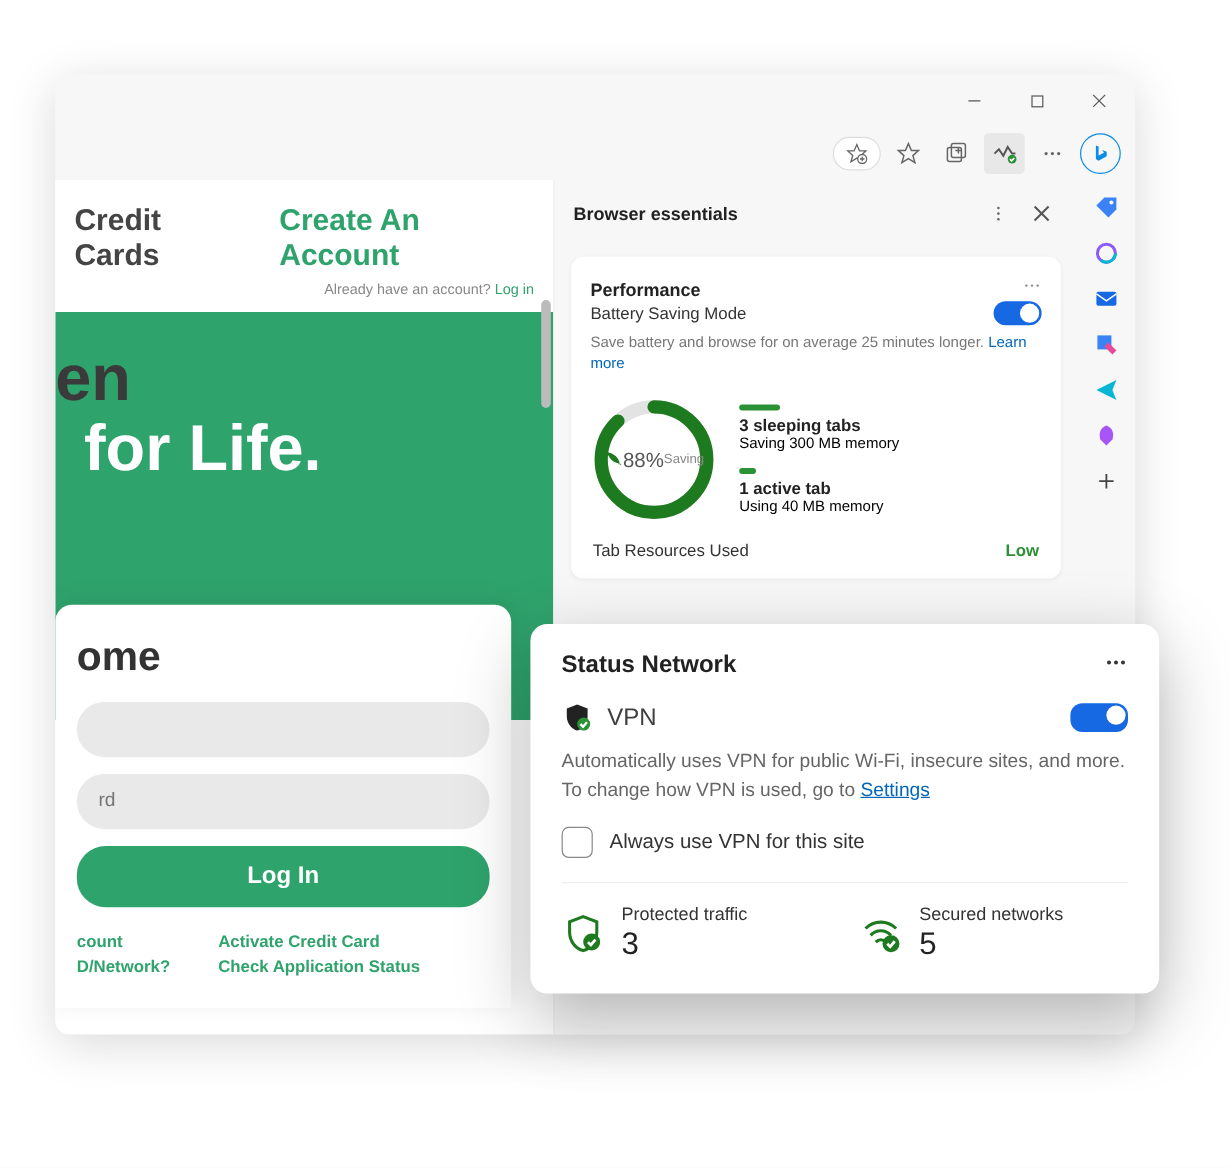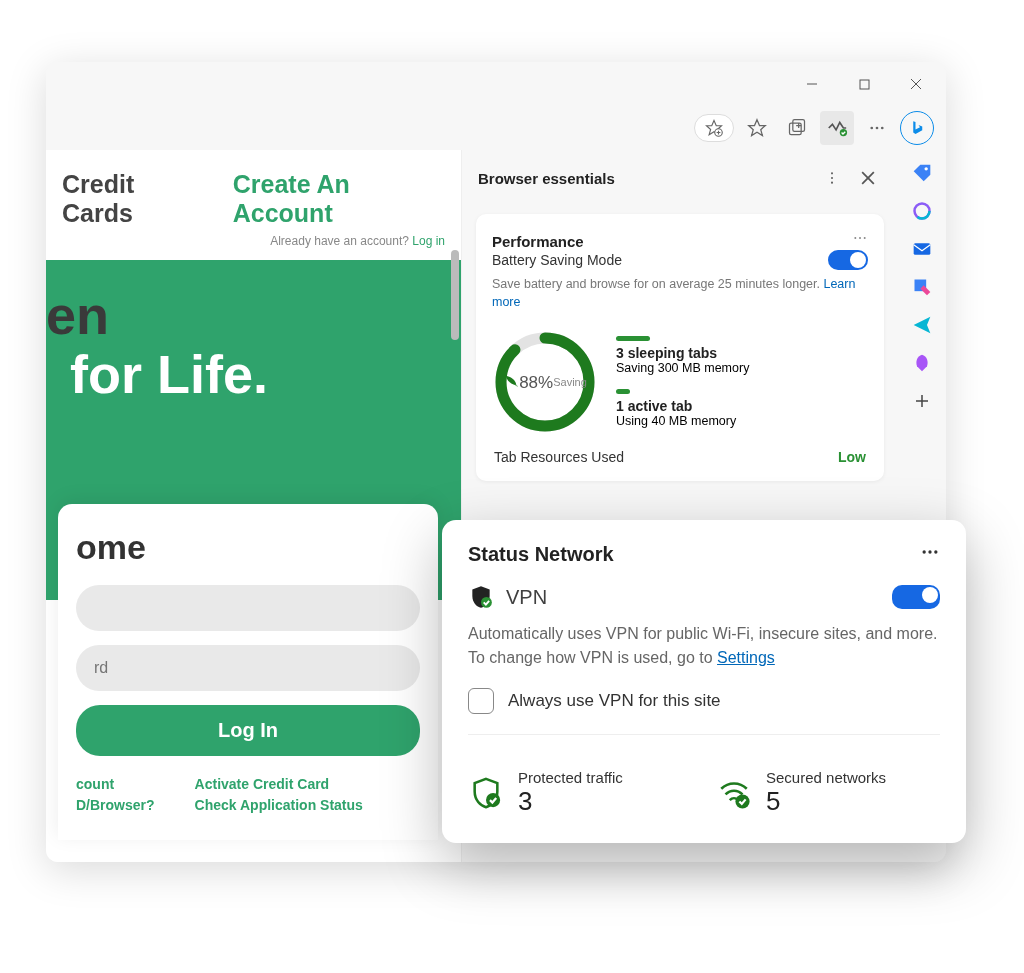--- a/index.html
+++ b/index.html
@@ -54,21 +54,21 @@
 .hero {
   background: #2fa36c; color: #fff;
   padding: 28px 0 18px 0;
   position: relative;
   height: 340px;
 }
 .hero-text-1 { font-size: 54px; font-weight: 700; color: #3a3a3a; line-height: 1; padding-left: 0; }
 .hero-text-2 { font-size: 54px; font-weight: 700; color: #fff; line-height: 1.2; padding-left: 24px; }
 .login-card {
   background: #fff; border-radius: 14px 14px 0 0;
-  position: absolute; left: 12px; bottom: -240px; width: 380px;
+  position: absolute; left: 0; bottom: -240px; width: 380px;
   padding: 24px 18px;
   box-shadow: 0 -4px 20px rgba(0,0,0,0.08);
 }
 .login-card h2 { font-size: 34px; color: #333; font-weight: 600; margin-bottom: 18px; }
 .login-input { width: 100%; background: #e9e9e9; border: none; border-radius: 24px; padding: 14px 18px; font-size: 16px; margin-bottom: 14px; color: #888; }
 .login-btn { width: 100%; background: #2fa36c; color: #fff; border: none; border-radius: 24px; padding: 14px; font-size: 20px; font-weight: 600; }
 .bottom-links { display: flex; gap: 40px; margin-top: 18px; font-size: 14px; }
 .bottom-links div { color: #2fa36c; font-weight: 600; line-height: 1.5; }
 
 .scroll-thumb { position: absolute; right: 2px; top: 100px; width: 8px; height: 90px; background: #bbb; border-radius: 4px; }
@@ -137,21 +137,21 @@
 .vpn-head h3 { flex: 1; font-size: 20px; font-weight: 600; color: #222; }
 .vpn-title-row { display: flex; align-items: center; margin-top: 18px; gap: 12px; }
 .shield-badge { position: relative; width: 26px; height: 26px; }
 .vpn-title-row .name { flex: 1; font-size: 20px; color: #404040; }
 .vpn-desc { font-size: 16px; color: #666; margin-top: 12px; line-height: 1.5; }
 .vpn-desc a { color: #0067b8; text-decoration: underline; }
 .vpn-check-row { display: flex; align-items: center; gap: 14px; margin-top: 18px; padding-bottom: 20px; border-bottom: 1px solid #eee; }
 .vpn-checkbox { width: 26px; height: 26px; border: 1.5px solid #888; border-radius: 6px; }
 .vpn-check-row .txt { font-size: 17px; color: #333; }
 .vpn-stats { display: flex; margin-top: 18px; gap: 24px; }
-.vpn-stat { flex: 1; display: flex; align-items: center; gap: 14px; margin-top: 16px; }
+.vpn-stat { flex: 1; display: flex; align-items: center; gap: 14px; }
 .vpn-stat-icon { width: 36px; height: 36px; display: flex; align-items: center; justify-content: center; }
 .vpn-stat .col .t { font-size: 15px; color: #333; }
 .vpn-stat .col .n { font-size: 26px; color: #222; }
 </style>
 </head>
 <body>
 
 <div class="browser-window">
 
   <div class="title-bar">
@@ -231,21 +231,21 @@
         <div class="hero-text-1">en</div>
         <div class="hero-text-2">for Life.</div>
         <div class="login-card">
           <h2>ome</h2>
           <input class="login-input" placeholder="" style="">
           <input class="login-input" placeholder="rd" style="">
           <button class="login-btn">Log In</button>
           <div class="bottom-links">
             <div>
               <div>count</div>
-              <div>D/Browser?</div>
+              <div>D/Network?</div>
             </div>
             <div>
               <div>Activate Credit Card</div>
               <div>Check Application Status</div>
             </div>
           </div>
         </div>
       </div>
       <div class="scroll-thumb"></div>
     </div>

